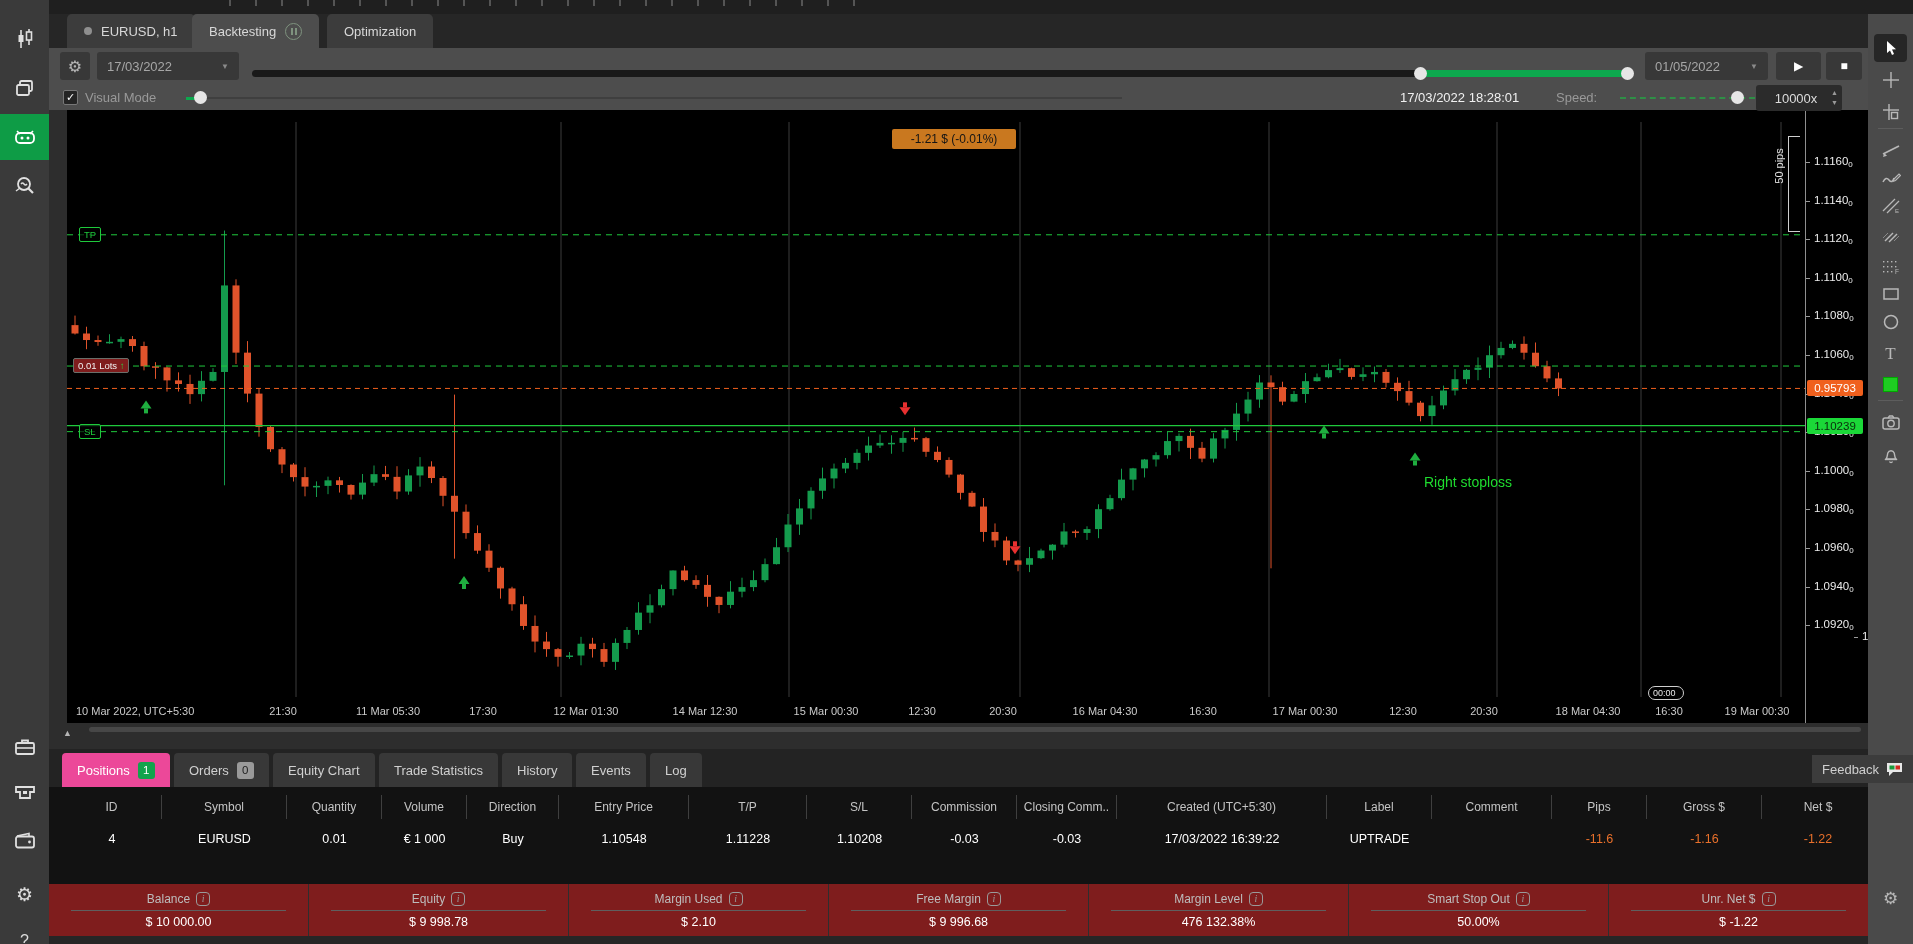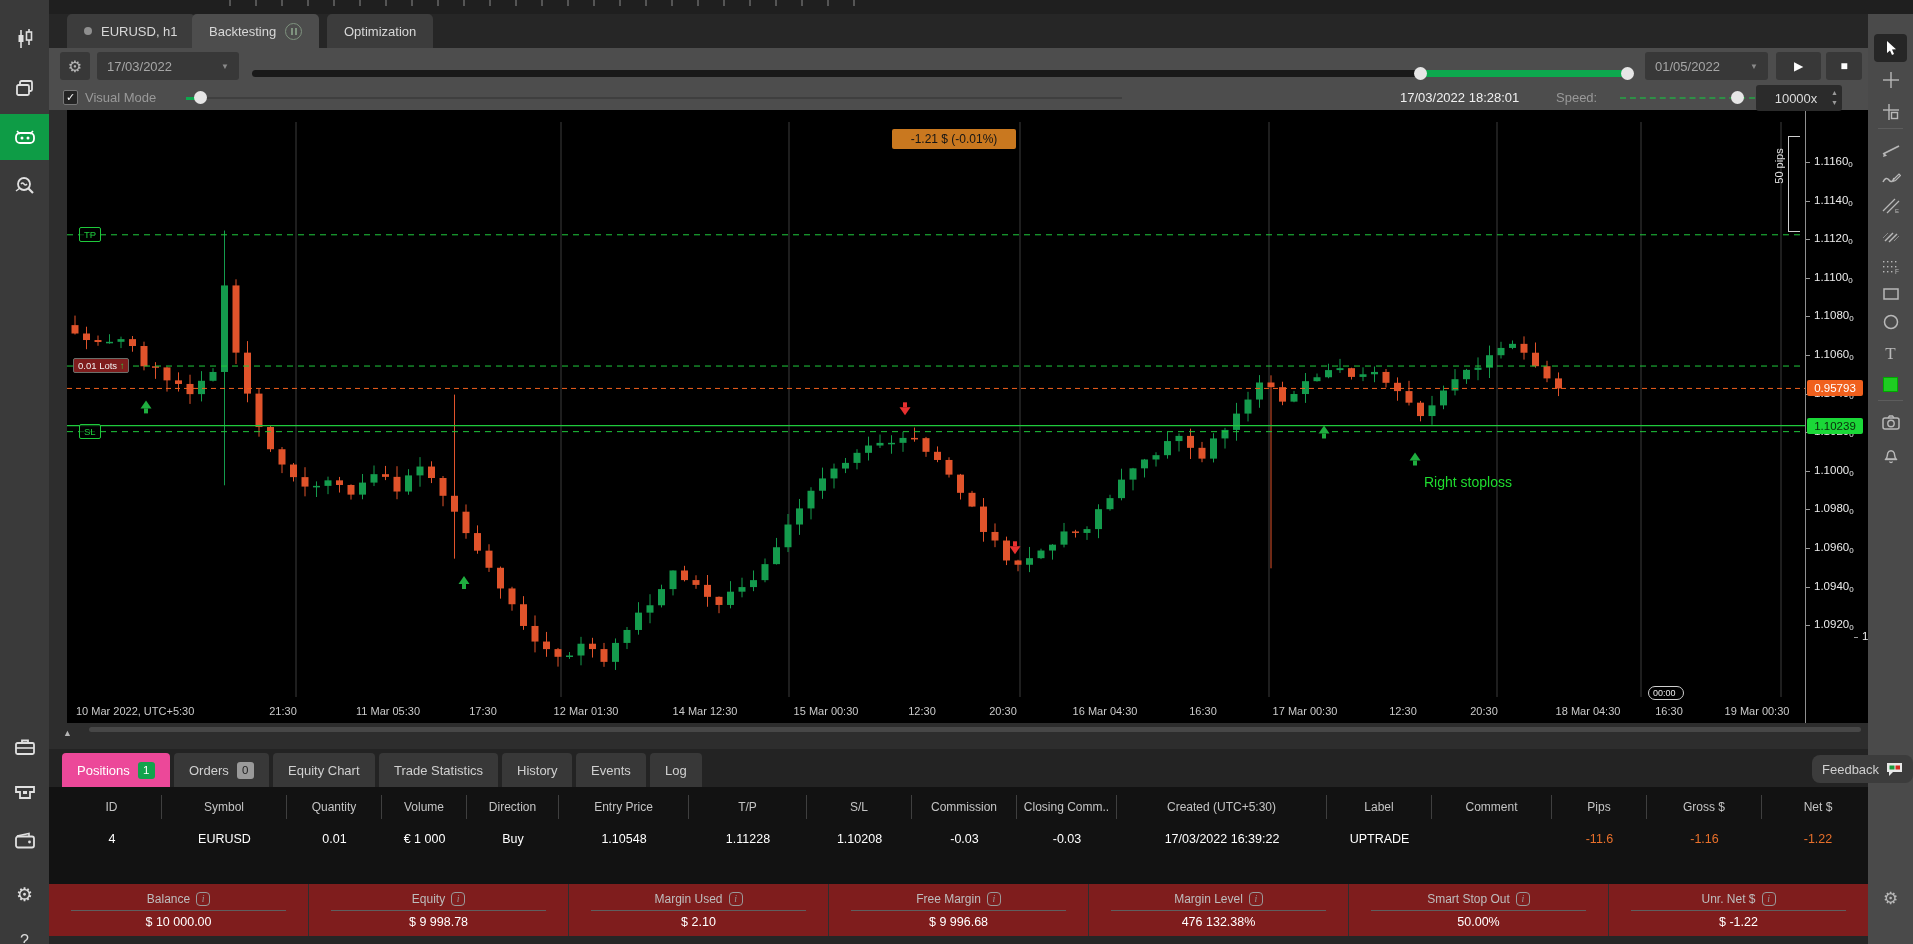--- a/index.html
+++ b/index.html
@@ -100,21 +100,21 @@
   
   #bottom-tabs { left:49px; top:749px; width:1819px; height:38px; background:#232323; }
   .btab { position:absolute; top:4px; height:34px; background:#383838; border-radius:4px 4px 0 0;
     color:#d0d0d0; font-size:13px; display:flex; align-items:center; gap:8px; padding:0 15px; }
   .btab.active { background:#ec4899; color:#fff; }
   .badge { min-width:17px; height:17px; border-radius:3px; font-size:11.5px; line-height:17px;
     text-align:center; padding:0 3px; }
   .badge.green { background:#12A34C; color:#fff; }
   .badge.gray { background:#9a9a9a; color:#1d1d1d; }
   #feedback-btn { position:absolute; left:1763px; top:6px; height:28px; background:#3c3c3c;
-    border-radius:8px; color:#cfcfcf; font-size:13px; display:flex; align-items:center; gap:7px;
+    border-radius:0; color:#cfcfcf; font-size:13px; display:flex; align-items:center; gap:7px;
     padding:0 10px; z-index:12; }
 
   
   #table { left:49px; top:787px; width:1819px; height:97px; background:#121212; color:#fff; }
   #thead { position:absolute; left:13px; top:8px; display:flex; }
   #trow  { position:absolute; left:13px; top:38px; display:flex; }
   .th { color:#c4c4c4; font-size:12px; line-height:24px; text-align:center;
     border-right:1px solid #3f3f3f; }
   .th:last-child { border-right:none; }
   .td { font-size:12.5px; line-height:28px; text-align:center; }

